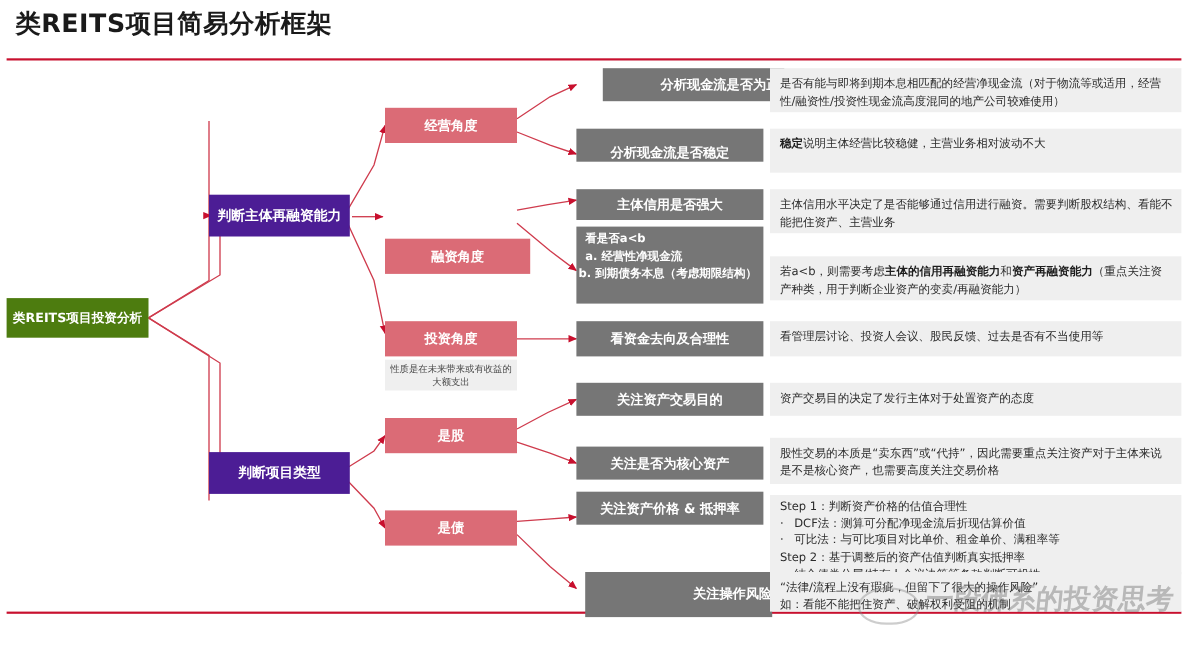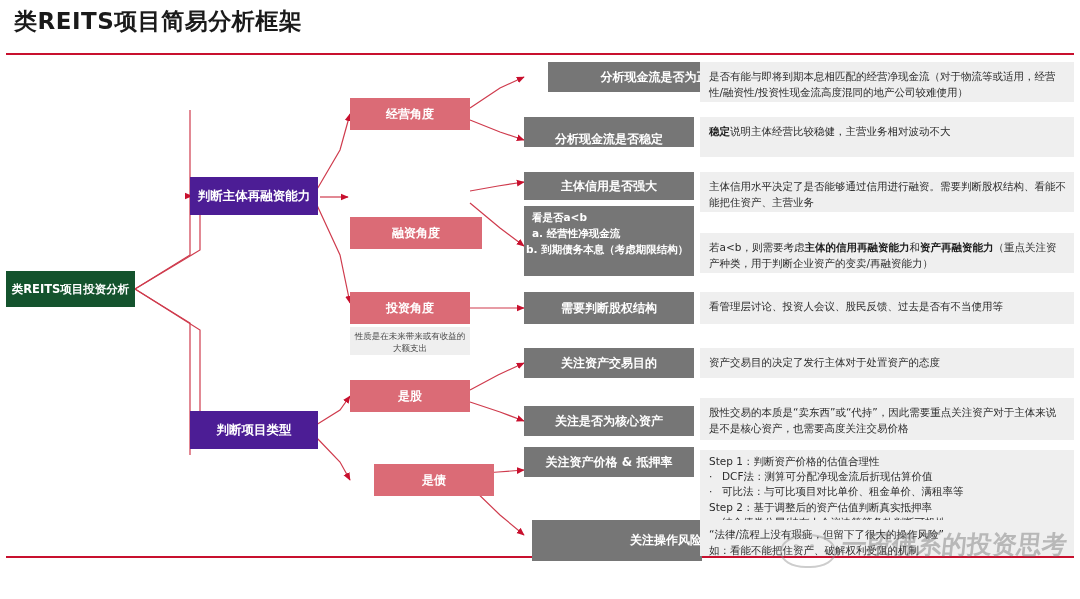--- a/index.html
+++ b/index.html
@@ -25,21 +25,21 @@
 
   svg.links{position:absolute;left:0;top:0;width:1080px;height:599px;pointer-events:none;}
 
   .node{
     position:absolute;box-sizing:border-box;
     display:flex;align-items:center;justify-content:center;
     color:#ffffff;font-weight:bold;text-align:center;
     line-height:1.25;
   }
   .node.root{
-    background:#14532d;font-size:11.5px;
+    background:#4d7c0f;font-size:11.5px;
   }
   .node.lvl1{
     background:#4c1d95;font-size:12.5px;
   }
   .node.lvl2{
     background:#db6b76;font-size:12px;
   }
   .node.lvl3{
     background:#767676;font-size:12px;
   }
@@ -156,42 +156,42 @@
   <div class="node lvl2" style="left:350px;top:292px;width:120px;height:32px;">
     <span>投资角度</span>
   </div>
   <div class="note" style="left:350px;top:327px;width:120px;height:28px;">
     <span>性质是在未来带来或有收益的大额支出</span>
   </div>
 
   <div class="node lvl2" style="left:350px;top:380px;width:120px;height:32px;">
     <span>是股</span>
   </div>
-  <div class="node lvl2" style="left:350px;top:464px;width:120px;height:32px;margin-left:24px;">
+  <div class="node lvl2" style="left:350px;top:464px;width:120px;height:32px;">
     <span>是债</span>
   </div>
 
   <div class="node lvl3" style="left:548px;top:62px;width:165px;height:30px;padding-left:48px;">
     <span>分析现金流是否为正</span>
   </div>
   <div class="node lvl3" style="left:524px;top:117px;width:170px;height:30px;align-items:flex-end;">
     <span>分析现金流是否稳定</span>
   </div>
   <div class="node lvl3" style="left:524px;top:172px;width:170px;height:28px;">
     <span>主体信用是否强大</span>
   </div>
 
   <div class="node lvl3" style="left:524px;top:206px;width:170px;height:70px;display:block;padding:4px 2px 2px 8px;text-align:left;font-size:10.5px;line-height:1.5;">
     <span style="display:block;">看是否a&lt;b</span>
     <span style="display:block;">a. 经营性净现金流</span>
     <span style="display:block;margin-left:-6px;">b. 到期债务本息（考虑期限结构）</span>
   </div>
 
   <div class="node lvl3" style="left:524px;top:292px;width:170px;height:32px;">
-    <span>需要判断股权结构</span>
+    <span>看资金去向及合理性</span>
   </div>
 
   <div class="node lvl3" style="left:524px;top:348px;width:170px;height:30px;">
     <span>关注资产交易目的</span>
   </div>
   <div class="node lvl3" style="left:524px;top:406px;width:170px;height:30px;">
     <span>关注是否为核心资产</span>
   </div>
   <div class="node lvl3" style="left:524px;top:447px;width:170px;height:30px;">
     <span>关注资产价格 &amp; 抵押率</span>

